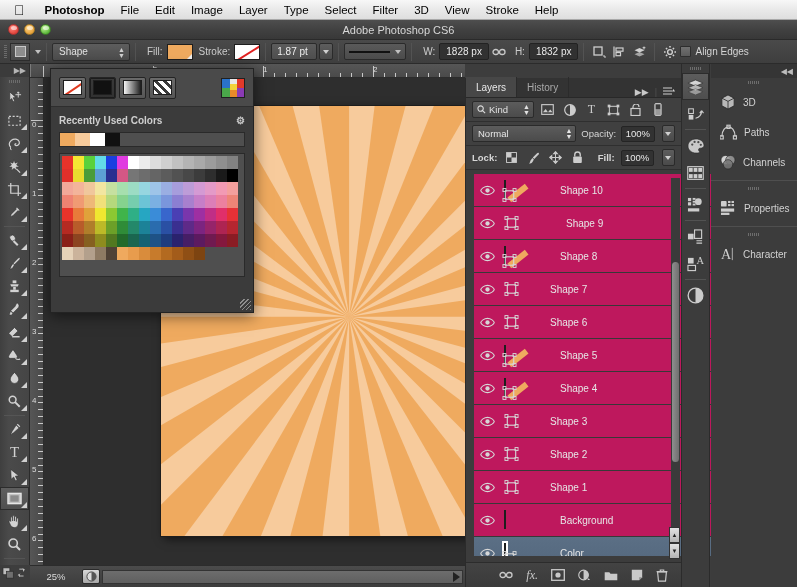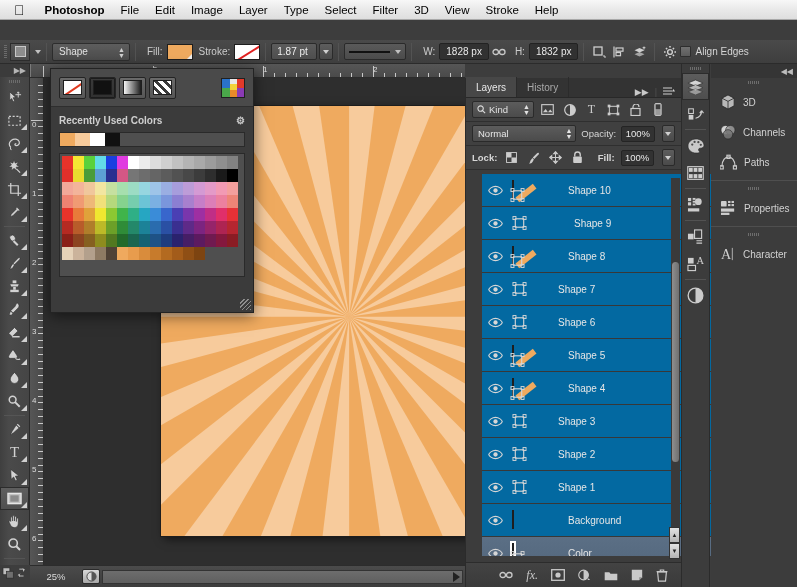--- a/index.html
+++ b/index.html
@@ -230,22 +230,22 @@
     border-bottom: 1px solid #2f2f2f; background: #404040; }
   .blendsel { height: 17px; width: 108px; background: linear-gradient(to bottom,#5c5c5c,#4b4b4b);
     border: 1px solid #2a2a2a; border-radius: 2px; display: flex; align-items: center;
     padding: 0 14px 0 5px; font-size: 9.5px; color: #e6e6e6; position: relative; }
   .blendsel .arrows { position: absolute; right: 3px; top: 2px; font-size: 7px; line-height: 6px; }
   .lkv { font-size: 9.5px; color: #d6d6d6; }
   .valfield { height: 16px; min-width: 32px; padding: 4px 4px; background: #323232; border: 1px solid #242424;
     display: flex; align-items: center; justify-content: center; font-size: 9.5px; color: #e8e8e8; border-radius: 2px; }
   .lockrow { height: 24px; display: flex; align-items: center; gap: 6px; padding: 0 6px;
     border-bottom: 1px solid #2f2f2f; background: #404040; }
-  #layerlist { position: absolute; left: 16px; top: 96px; width: 240px; height: 382px; overflow: hidden;
-    background: #0369a1; }
+  #layerlist { position: absolute; left: 8px; top: 96px; width: 240px; height: 382px; overflow: hidden;
+    background: #be185d; }
   .layerrow { height: 33px; display: flex; align-items: center; border-bottom: 1px solid #383838;
     position: relative; }
   .layerrow.selected { background: linear-gradient(to bottom,#5b6f85,#53677d); }
   .eyecol { width: 26px; display: flex; align-items: center; justify-content: center; }
   .thumbcell { width: 46px; display: flex; align-items: center; justify-content: flex-start; padding-left: 4px; }
   .lname { font-size: 10px; color: #e6e6e6; }
   .lockicon { margin-left: auto; margin-right: 22px; color: #d8d8d8; font-size: 10px; }
   .thumb { width: 25px; height: 25px; border: 1px solid #1e1e1e; position: relative; }
   .thumb.sel-th { box-shadow: 0 0 0 2px #fff; }
   .checker { background-image:
@@ -279,20 +279,28 @@
     <span class="mi">Layer</span>
     <span class="mi">Type</span>
     <span class="mi">Select</span>
     <span class="mi">Filter</span>
     <span class="mi">3D</span>
     <span class="mi">View</span>
     <span class="mi">Stroke</span>
     <span class="mi">Help</span>
   </div>
 
+  <div id="titlebar">
+    <div id="traffic">
+      <span class="light red"></span>
+      <span class="light yellow"></span>
+      <span class="light green"></span>
+    </div>
+    <span>Adobe Photoshop CS6</span>
+  </div>
 
   <div id="optionsbar">
     <span class="ob-grip">
         <i></i>
       </span>
     <span class="toolswatch">
         <span class="inner"></span>
       </span>
     <span class="caret-sm"></span>
     <span class="ob-sep"></span>
@@ -1357,37 +1365,37 @@
       </div>
 
     <div class="nd-item">
       <svg width="16" height="16" viewBox="0 0 17 17">
           <path d="M8.5 1l6.5 3.4v8.2L8.5 16 2 12.6V4.4z" fill="#b8b8b8" stroke="#2b2b2b" stroke-width=".9"></path>
           <path d="M2 4.4l6.5 3.4 6.5-3.4M8.5 7.8V16" fill="none" stroke="#2b2b2b" stroke-width=".9"></path>
         </svg>
       <span>3D</span>
     </div>
     <div class="nd-item">
-      <svg width="16" height="16" viewBox="0 0 17 17">
-          <circle cx="6" cy="6.5" r="5" fill="#d2d2d2" stroke="#2b2b2b" stroke-width=".8"></circle>
-          <circle cx="11" cy="6.5" r="5" fill="#9a9a9a" stroke="#2b2b2b" stroke-width=".8" opacity=".88"></circle>
-          <circle cx="8.5" cy="11" r="5" fill="#777" stroke="#2b2b2b" stroke-width=".8" opacity=".88"></circle>
-        </svg>
-      <span>Channels</span>
-    </div>
-    <div class="nd-item">
       <svg width="17" height="16" viewBox="0 0 18 17">
           <path d="M2 13.5C2 6 6 3 9 3s7 3 7 10.5" fill="none" stroke="#cdcdcd" stroke-width="1.3"></path>
           <g fill="none" stroke="#cdcdcd" stroke-width="1.2">
             <rect x="0" y="12.5" width="3.4" height="3.4"></rect>
             <rect x="14.2" y="12.5" width="3.4" height="3.4"></rect>
             <rect x="7.3" y="1.3" width="3.4" height="3.4"></rect>
           </g>
         </svg>
       <span>Paths</span>
+    </div>
+    <div class="nd-item">
+      <svg width="16" height="16" viewBox="0 0 17 17">
+          <circle cx="6" cy="6.5" r="5" fill="#d2d2d2" stroke="#2b2b2b" stroke-width=".8"></circle>
+          <circle cx="11" cy="6.5" r="5" fill="#9a9a9a" stroke="#2b2b2b" stroke-width=".8" opacity=".88"></circle>
+          <circle cx="8.5" cy="11" r="5" fill="#777" stroke="#2b2b2b" stroke-width=".8" opacity=".88"></circle>
+        </svg>
+      <span>Channels</span>
     </div>
     <div class="nd-sep"></div>
     <div class="dk-grip">
         <i></i>
       </div>
     <div class="nd-item">
       <svg width="17" height="16" viewBox="0 0 18 17">
           <g fill="#cdcdcd">
             <rect x="1" y="1" width="6" height="6" rx="1"></rect>
             <rect x="8.5" y="1" width="2.6" height="2.2"></rect>

